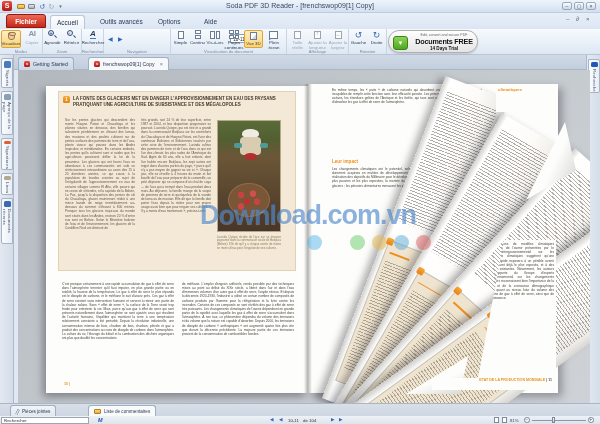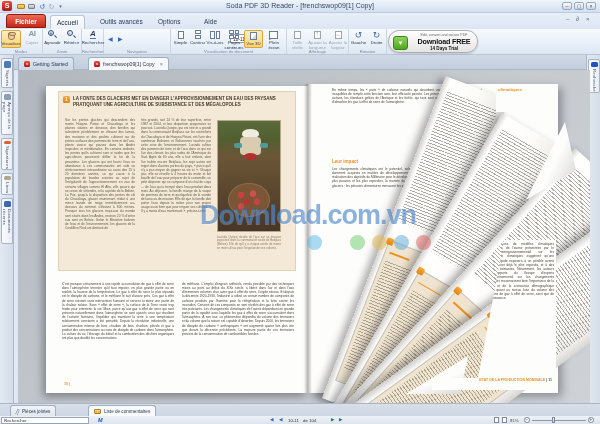--- a/index.html
+++ b/index.html
@@ -350,21 +350,21 @@
       <div class="rbtn" style="left:19px;width:17px;">
         <span class="ic rot-ic">↻</span>
         <span>Droite</span>
       </div>
       <div class="glabel">Rotation</div>
     </div>
     <div id="dl-btn" class="abs">
       <div id="dl-green">▼</div>
       <div id="dl-texts">
         <div id="dl-tag">Edit, convert and secure PDF</div>
-        <div id="dl-main">Download FREE</div>
+        <div id="dl-main">Documents FREE</div>
         <div id="dl-sub">14 Days Trial</div>
       </div>
     </div>
   </div>
 
   <div id="doctabs" class="abs">
     <div id="dtab1" class="abs dtab">
       <span class="pdfic">s</span>
       <span>Getting Started</span>
     </div>

